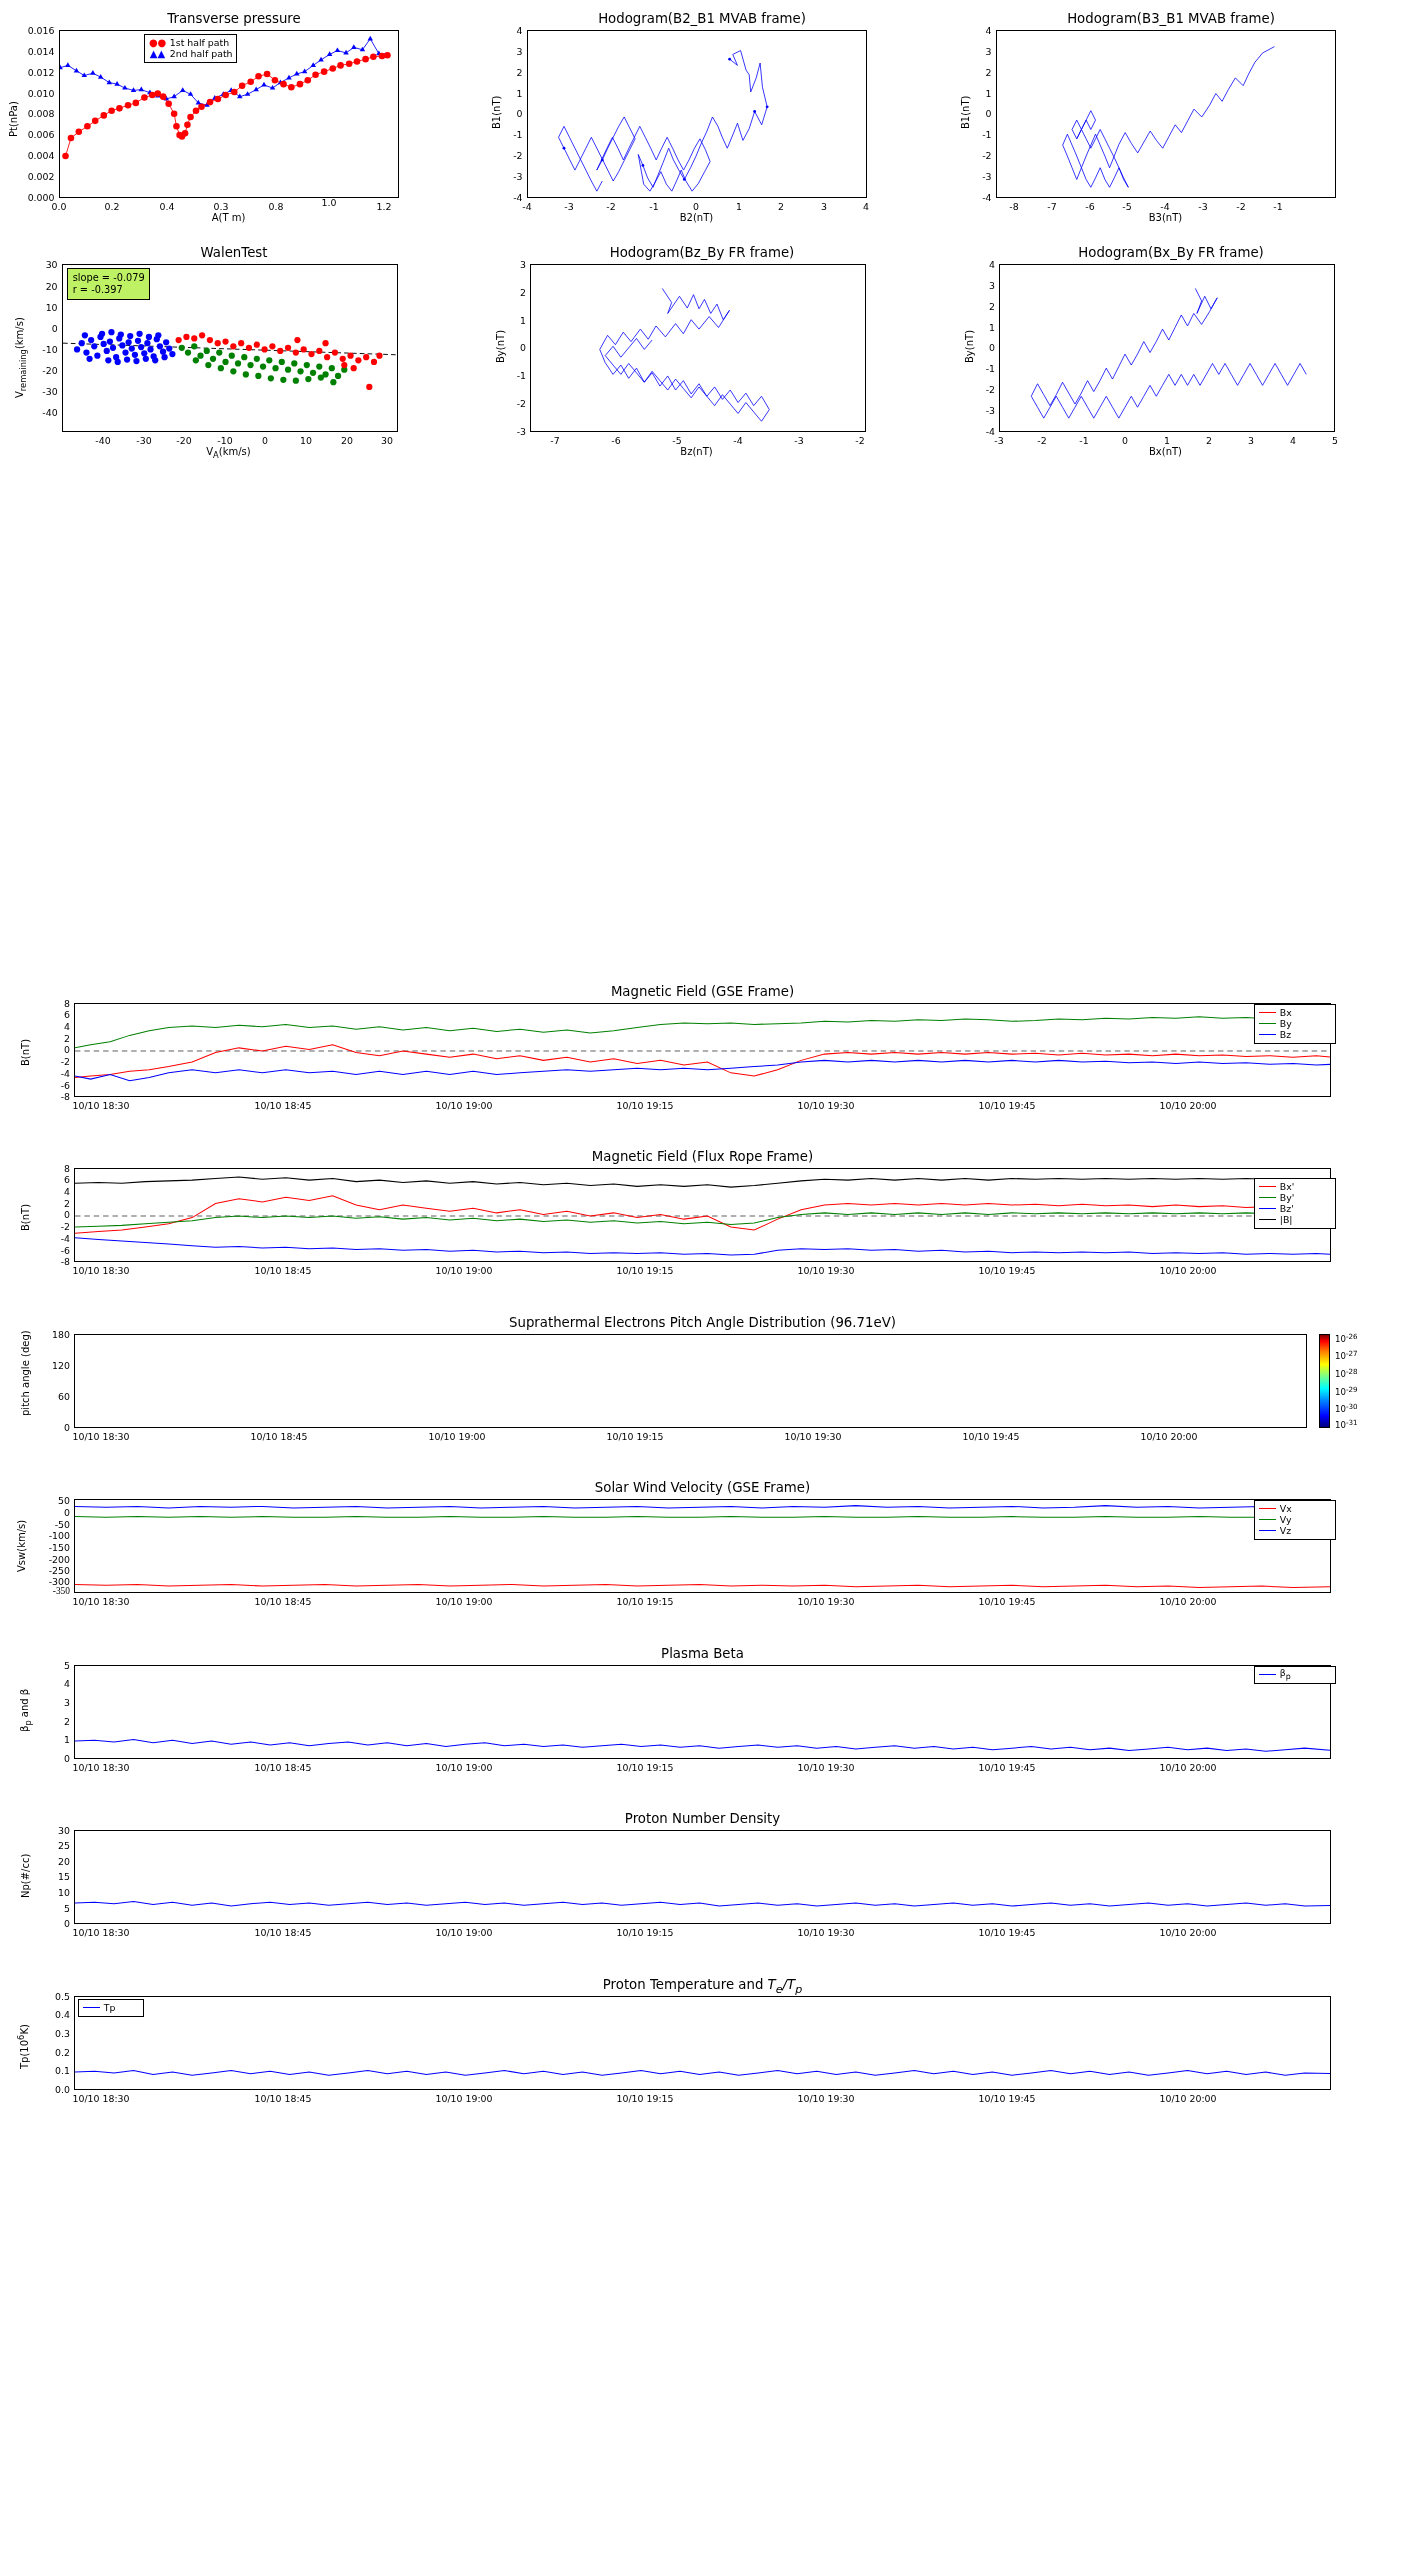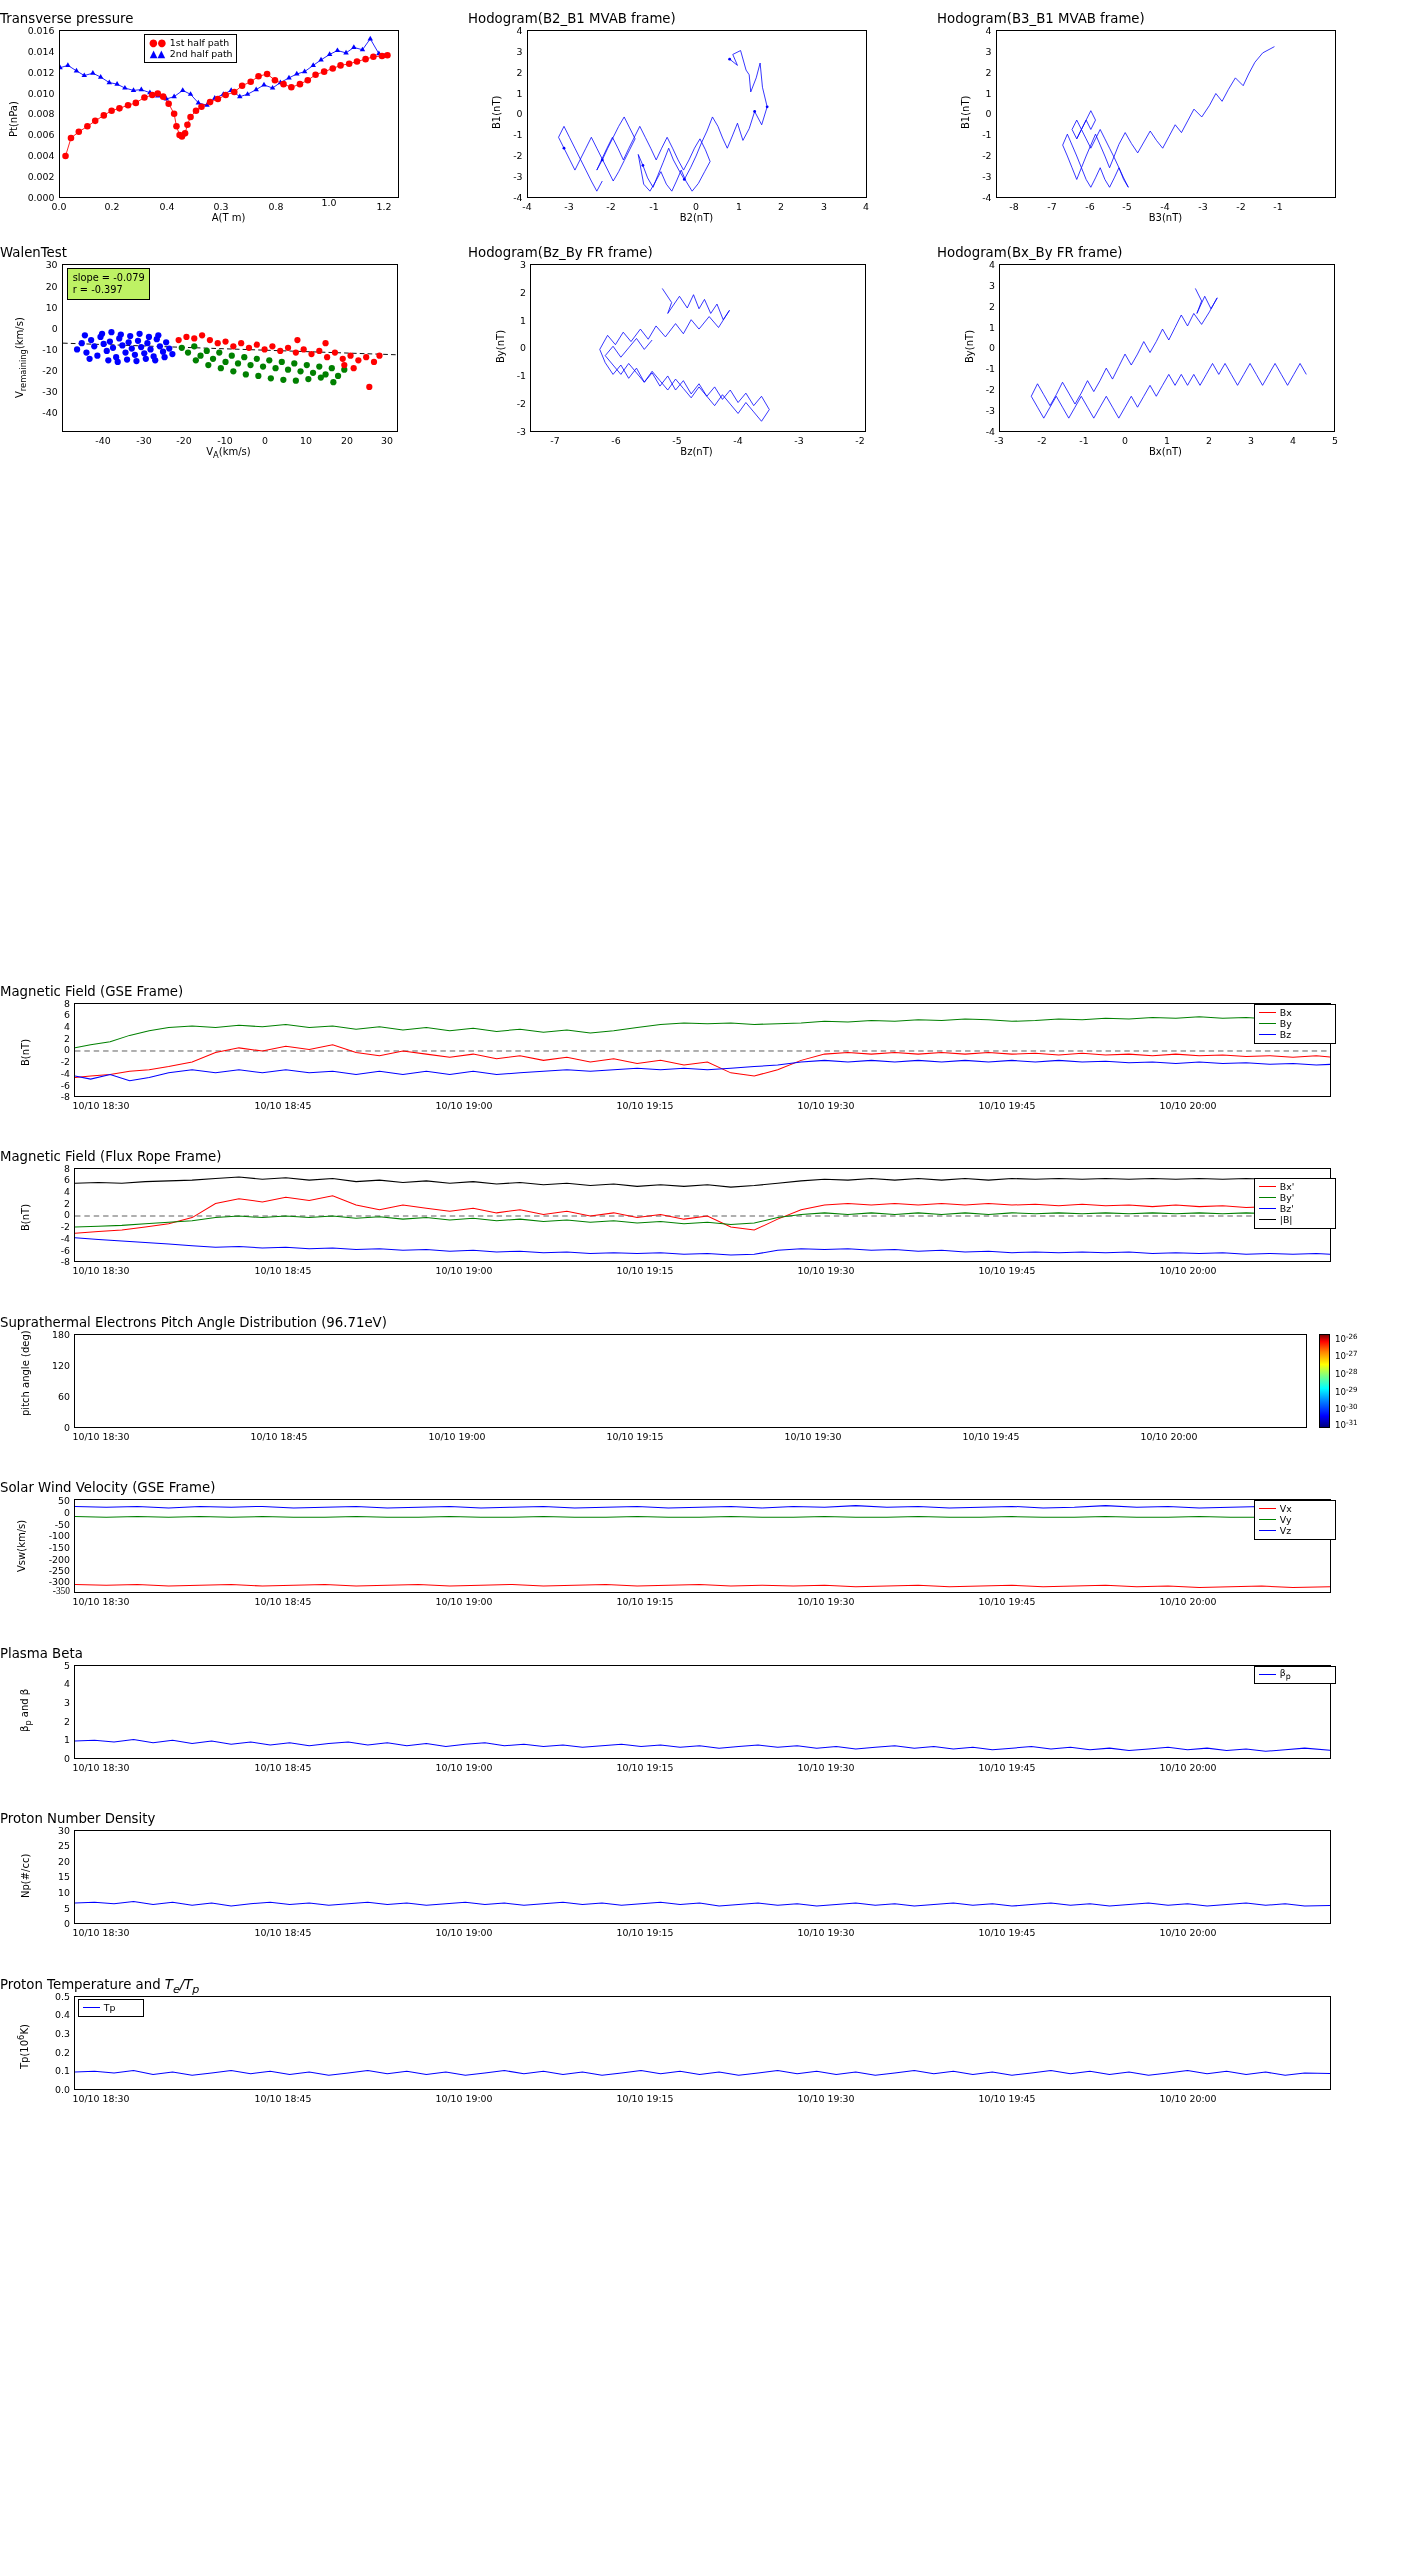--- a/index.html
+++ b/index.html
@@ -1,21 +1,21 @@
 <!DOCTYPE html>
 <html style="font-size:12.5px"><head>
 <meta charset="utf-8">
 <style>
   html,body{margin:0;padding:0;background:#ffffff;}
   body{width:1405px;height:2576px;font-family:"DejaVu Sans",sans-serif;color:#000;}
   .page{position:relative;width:1405px;height:2576px;}
 
   
   .panel{position:absolute;box-sizing:border-box;}
-  .plot-title{position:absolute;width:100%;text-align:left;font-size:13.3px;color:#000;}
+  .plot-title{position:absolute;width:100%;text-align:center;font-size:13.3px;color:#000;}
   .axes{position:absolute;border:1.1px solid #000;box-sizing:border-box;background:#fff;overflow:hidden;}
   .axes svg{position:absolute;left:0;top:0;overflow:visible;}
   .xlabel{position:absolute;width:100%;text-align:center;font-size:10px;}
   .ylabel{position:absolute;font-size:10px;transform-origin:0 0;transform:rotate(-90deg);white-space:nowrap;}
   .tick{position:absolute;font-size:9.4px;color:#000;white-space:nowrap;}
   .tick.x{transform:translateX(-50%);}
   .tick.y{transform:translateY(-50%);text-align:right;}
 
   
   .legend{position:absolute;background:#fff;border:0.8px solid #000;font-size:9.4px;padding:2.3px 3.9px;line-height:11px;}

